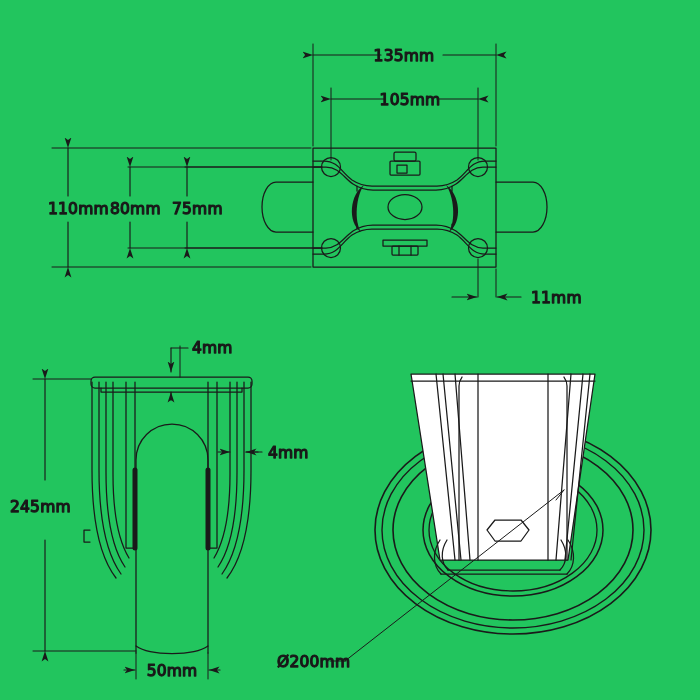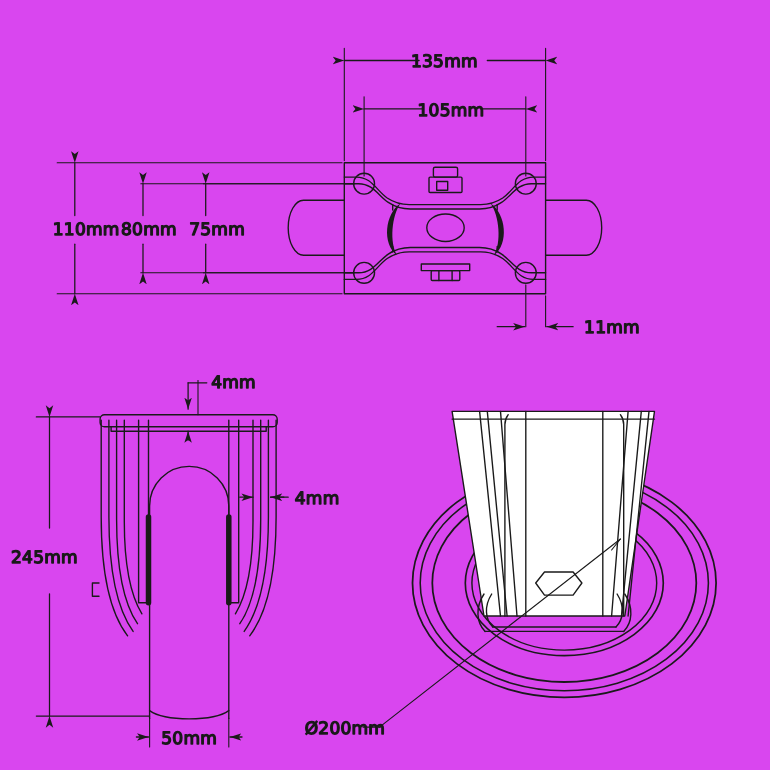--- a/index.html
+++ b/index.html
@@ -1,18 +1,18 @@
 <!DOCTYPE html>
 <html><head>
 <meta charset="utf-8">
 <style>
   html,body{margin:0;padding:0;background:#ffffff;}
   body{width:700px;height:700px;overflow:hidden;
        font-family:"DejaVu Sans","Liberation Sans",sans-serif;}
-  #sheet{position:relative;width:700px;height:700px;background:#d946ef;}
+  #sheet{position:relative;width:700px;height:700px;background:#22c55e;}
   svg{display:block;}
   .dimtxt{font-family:"DejaVu Sans","Liberation Sans",sans-serif;
           font-size:15.5px;fill:#111;letter-spacing:.2px;}
 </style>
 </head>
 <body>
 
 <div id="sheet">
 <svg width="700" height="700" viewBox="0 0 700 700">
 

